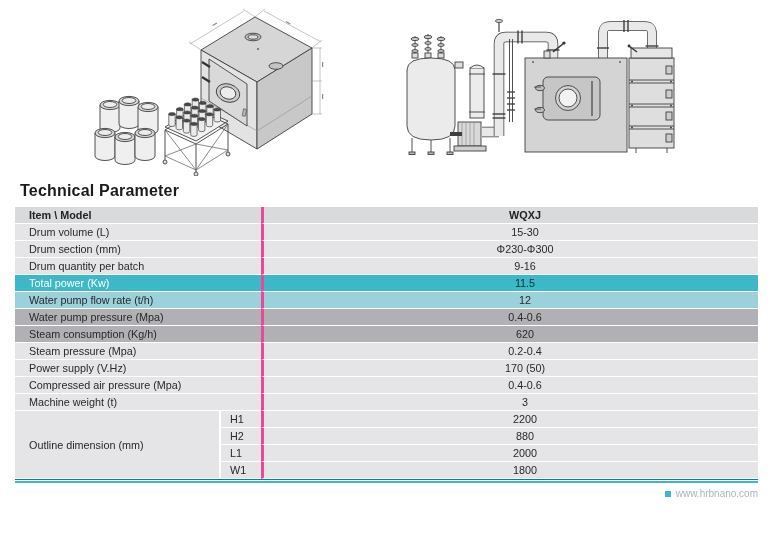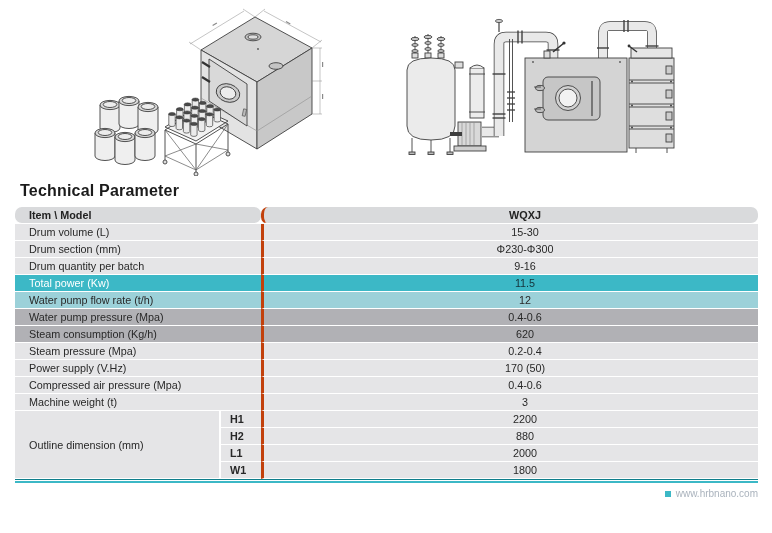--- a/index.html
+++ b/index.html
@@ -9,23 +9,23 @@
   .drawing { position:absolute; }
   #left-drawing { left:88px; top:4px; }
   #right-drawing { left:398px; top:6px; }
 
   .title { position:absolute; left:20px; top:182px; font-size:16px; font-weight:bold; color:#1b1b1b; letter-spacing:0.2px; }
 
   .tablewrap { position:absolute; left:15px; top:207px; width:743px; }
   table { border-collapse:separate; border-spacing:0; table-layout:fixed; width:743px; }
   td { height:17px; font-size:10.8px; color:#282828; padding:0; border-bottom:1px solid #fff; line-height:16px; vertical-align:middle; }
   td.lbl { padding-left:14px; }
-  td.val { text-align:center; border-left:3px solid #c2410c;padding-left:28px; }
-  td.sub { border-left:2px solid #fff; padding-left:9px;font-weight:bold; }
-  tr.row-header td { background:var(--hdr); font-weight:bold; color:#222;border-radius:7px; }
+  td.val { text-align:center; border-left:3px solid #ec4899;padding-left:28px; }
+  td.sub { border-left:2px solid #fff; padding-left:9px; }
+  tr.row-header td { background:var(--hdr); font-weight:bold; color:#222; }
   tr.row-light td { background:var(--light); }
   tr.row-teal td { background:var(--teal); }
   tr.row-teal td.lbl { color:#ffffff; }
   tr.row-teal td.val { color:#15333a; }
   tr.row-teallight td { background:var(--teallight); }
   tr.row-gray td { background:var(--gray); }
   .bottomline { height:4px; width:743px; }
   .bottomline .d { height:1px; background:#0f7e8b; }
   .bottomline .w { height:1px; background:#ffffff; }
   .bottomline .t { height:2px; background:var(--teal); }

